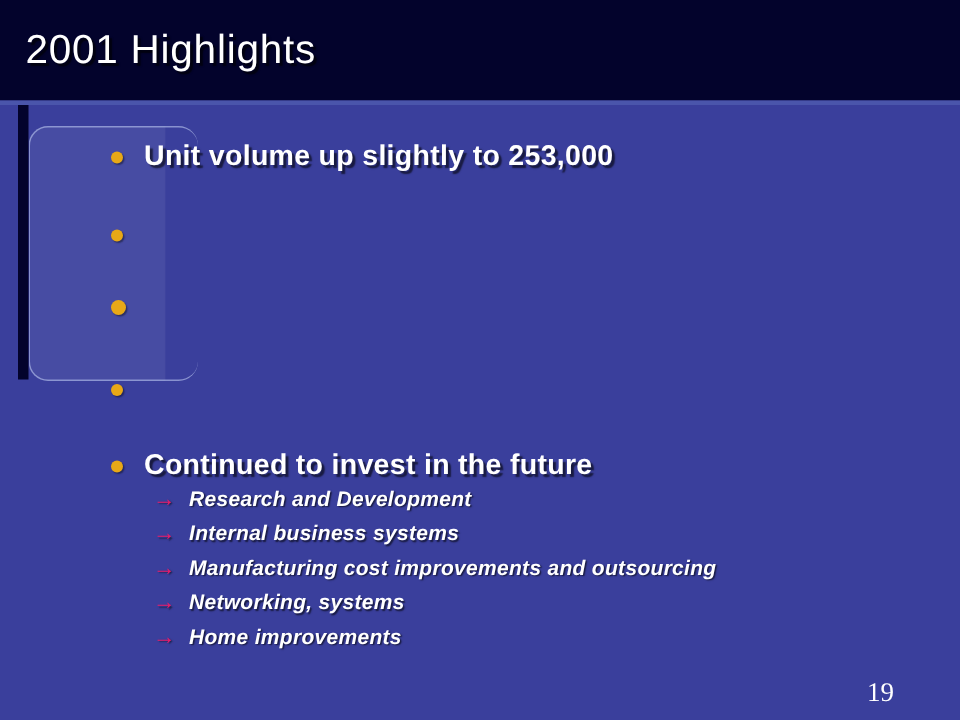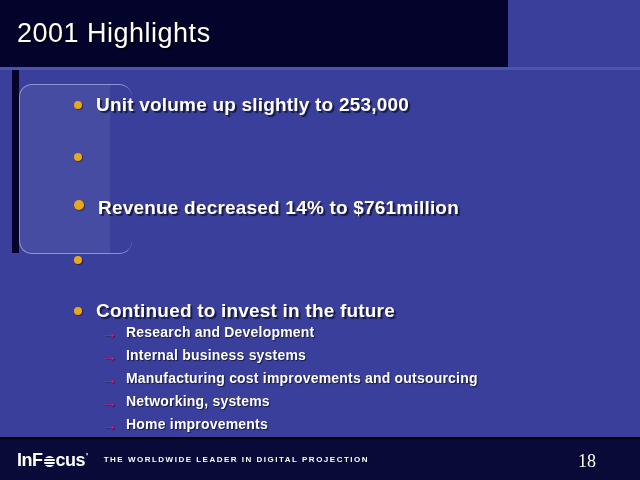--- a/index.html
+++ b/index.html
@@ -8,21 +8,21 @@
     font-family: "Liberation Sans", sans-serif;
     background: #000;
   }
   .slide {
     position: relative; width: 640px; height: 480px;
     background: var(--body-bg, #3a3f9c);
   }
 
   
   .header {
-    position: absolute; top: 0; left: 0; width: 508px; height: 67px;
+    position: absolute; top: 0; left: 0; width: 640px; height: 67px;
     background: var(--header-bg, #03032c);
     display: flex; align-items: center;
   }
   .title {
     margin: 0; padding-left: 17px;
     color: var(--text, #ffffff);
     font-size: 27px; font-weight: 400; letter-spacing: 0.5px;
     text-shadow: 2px 2px 1px rgba(0,0,0,0.65);
   }
   .divider {
@@ -71,20 +71,21 @@
   }
   .arrow {
     color: var(--arrow-pink, #ed1b69); font-size: 15px; font-weight: 700;
     margin-right: 9px; flex: 0 0 auto; line-height: 1;
     text-shadow: 1px 1px 1px rgba(0,0,0,0.5);
   }
   .stext {
     color: var(--text, #ffffff); font-size: 14px; font-weight: 700;
     letter-spacing: 0.2px; white-space: nowrap;
     text-shadow: 1px 1px 1px rgba(0,0,0,0.6);
+    font-style: italic;
   }
   .sub-0 { top: 252px; } .sub-1 { top: 275px; } .sub-2 { top: 298px; }
   .sub-3 { top: 321px; } .sub-4 { top: 344px; }
 
   
   .footer {
     position: absolute; top: 437px; left: 0; width: 640px; height: 43px;
     background: var(--footer-bg, #0a0a38);
     border-top: 2px solid #010109; box-sizing: border-box;
     display: flex; align-items: center;
@@ -130,21 +131,20 @@
 
     <div class="bullet-row row-0">
       <span class="dot"></span>
       <span class="btext">Unit volume up slightly to 253,000</span>
     </div>
     <div class="bullet-row row-1">
       <span class="dot"></span>
     </div>
     <div class="bullet-row row-2">
       <span class="dot large"></span>
-      <span class="btext">Revenue decreased 14% to $761million</span>
     </div>
     <div class="bullet-row row-3">
       <span class="dot"></span>
     </div>
     <div class="bullet-row row-4">
       <span class="dot"></span>
       <span class="btext">Continued to invest in the future</span>
     </div>
 
     <div class="sub-row sub-0">
@@ -162,24 +162,15 @@
     <div class="sub-row sub-3">
       <span class="arrow">→</span>
       <span class="stext">Networking, systems</span>
     </div>
     <div class="sub-row sub-4">
       <span class="arrow">→</span>
       <span class="stext">Home improvements</span>
     </div>
   </div>
 
-  <div class="footer">
-    <div class="logo">
-      <span>InF</span>
-      <span class="logo-o"></span>
-      <span>cus</span>
-      <span class="logo-mark">'</span>
-    </div>
-    <div class="tagline">THE WORLDWIDE LEADER IN DIGITAL PROJECTION</div>
-  </div>
-  <div class="page-number">18</div>
+  <div class="page-number">19</div>
 
 </div>
 
 </body></html>

